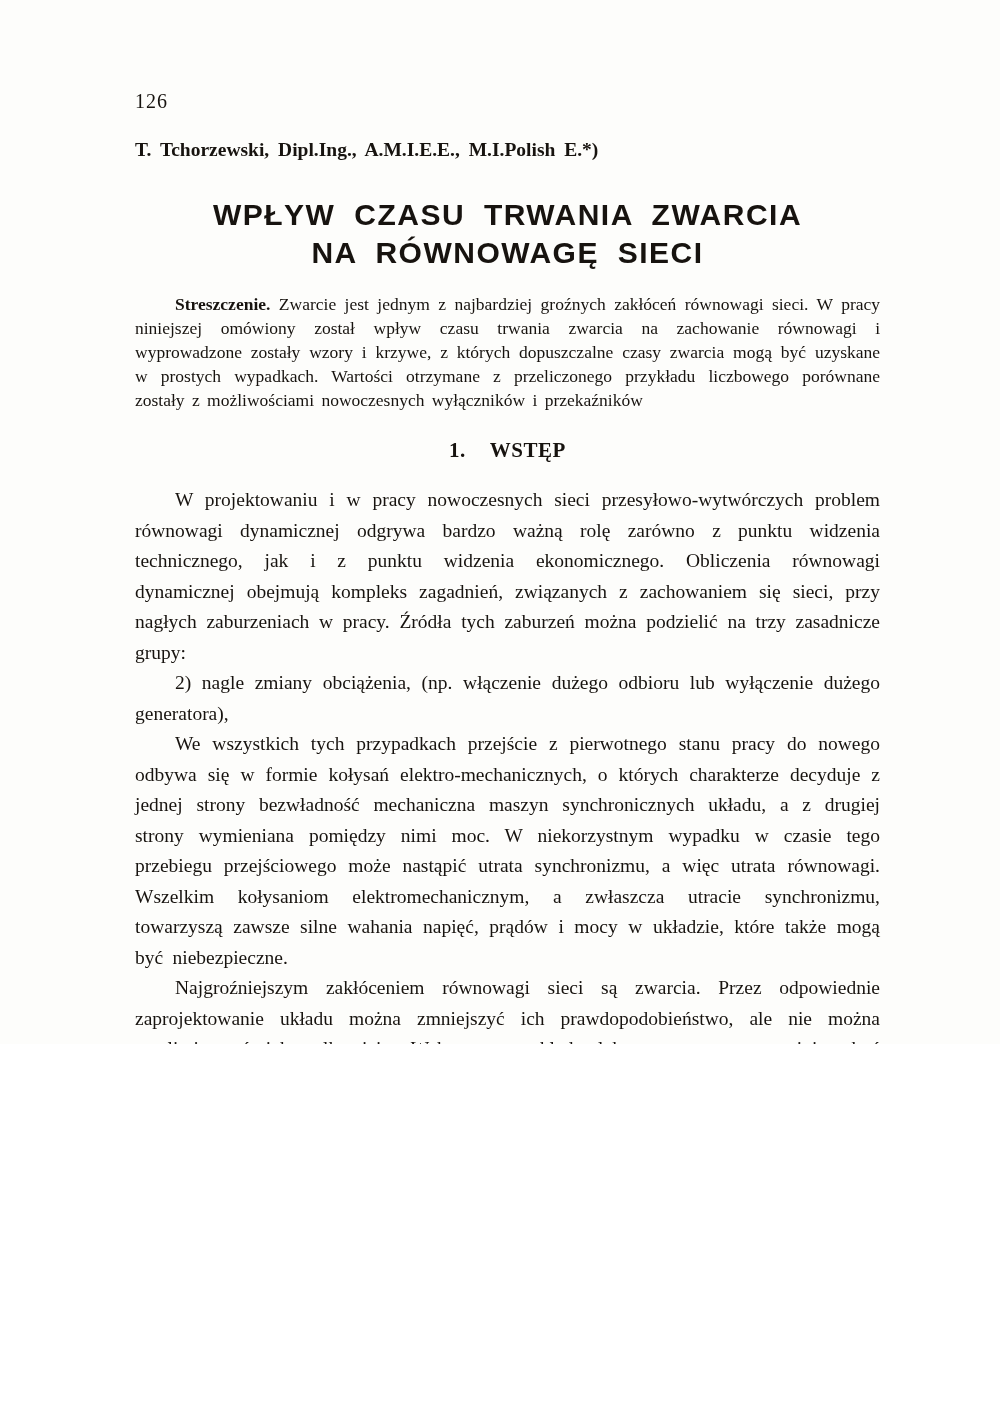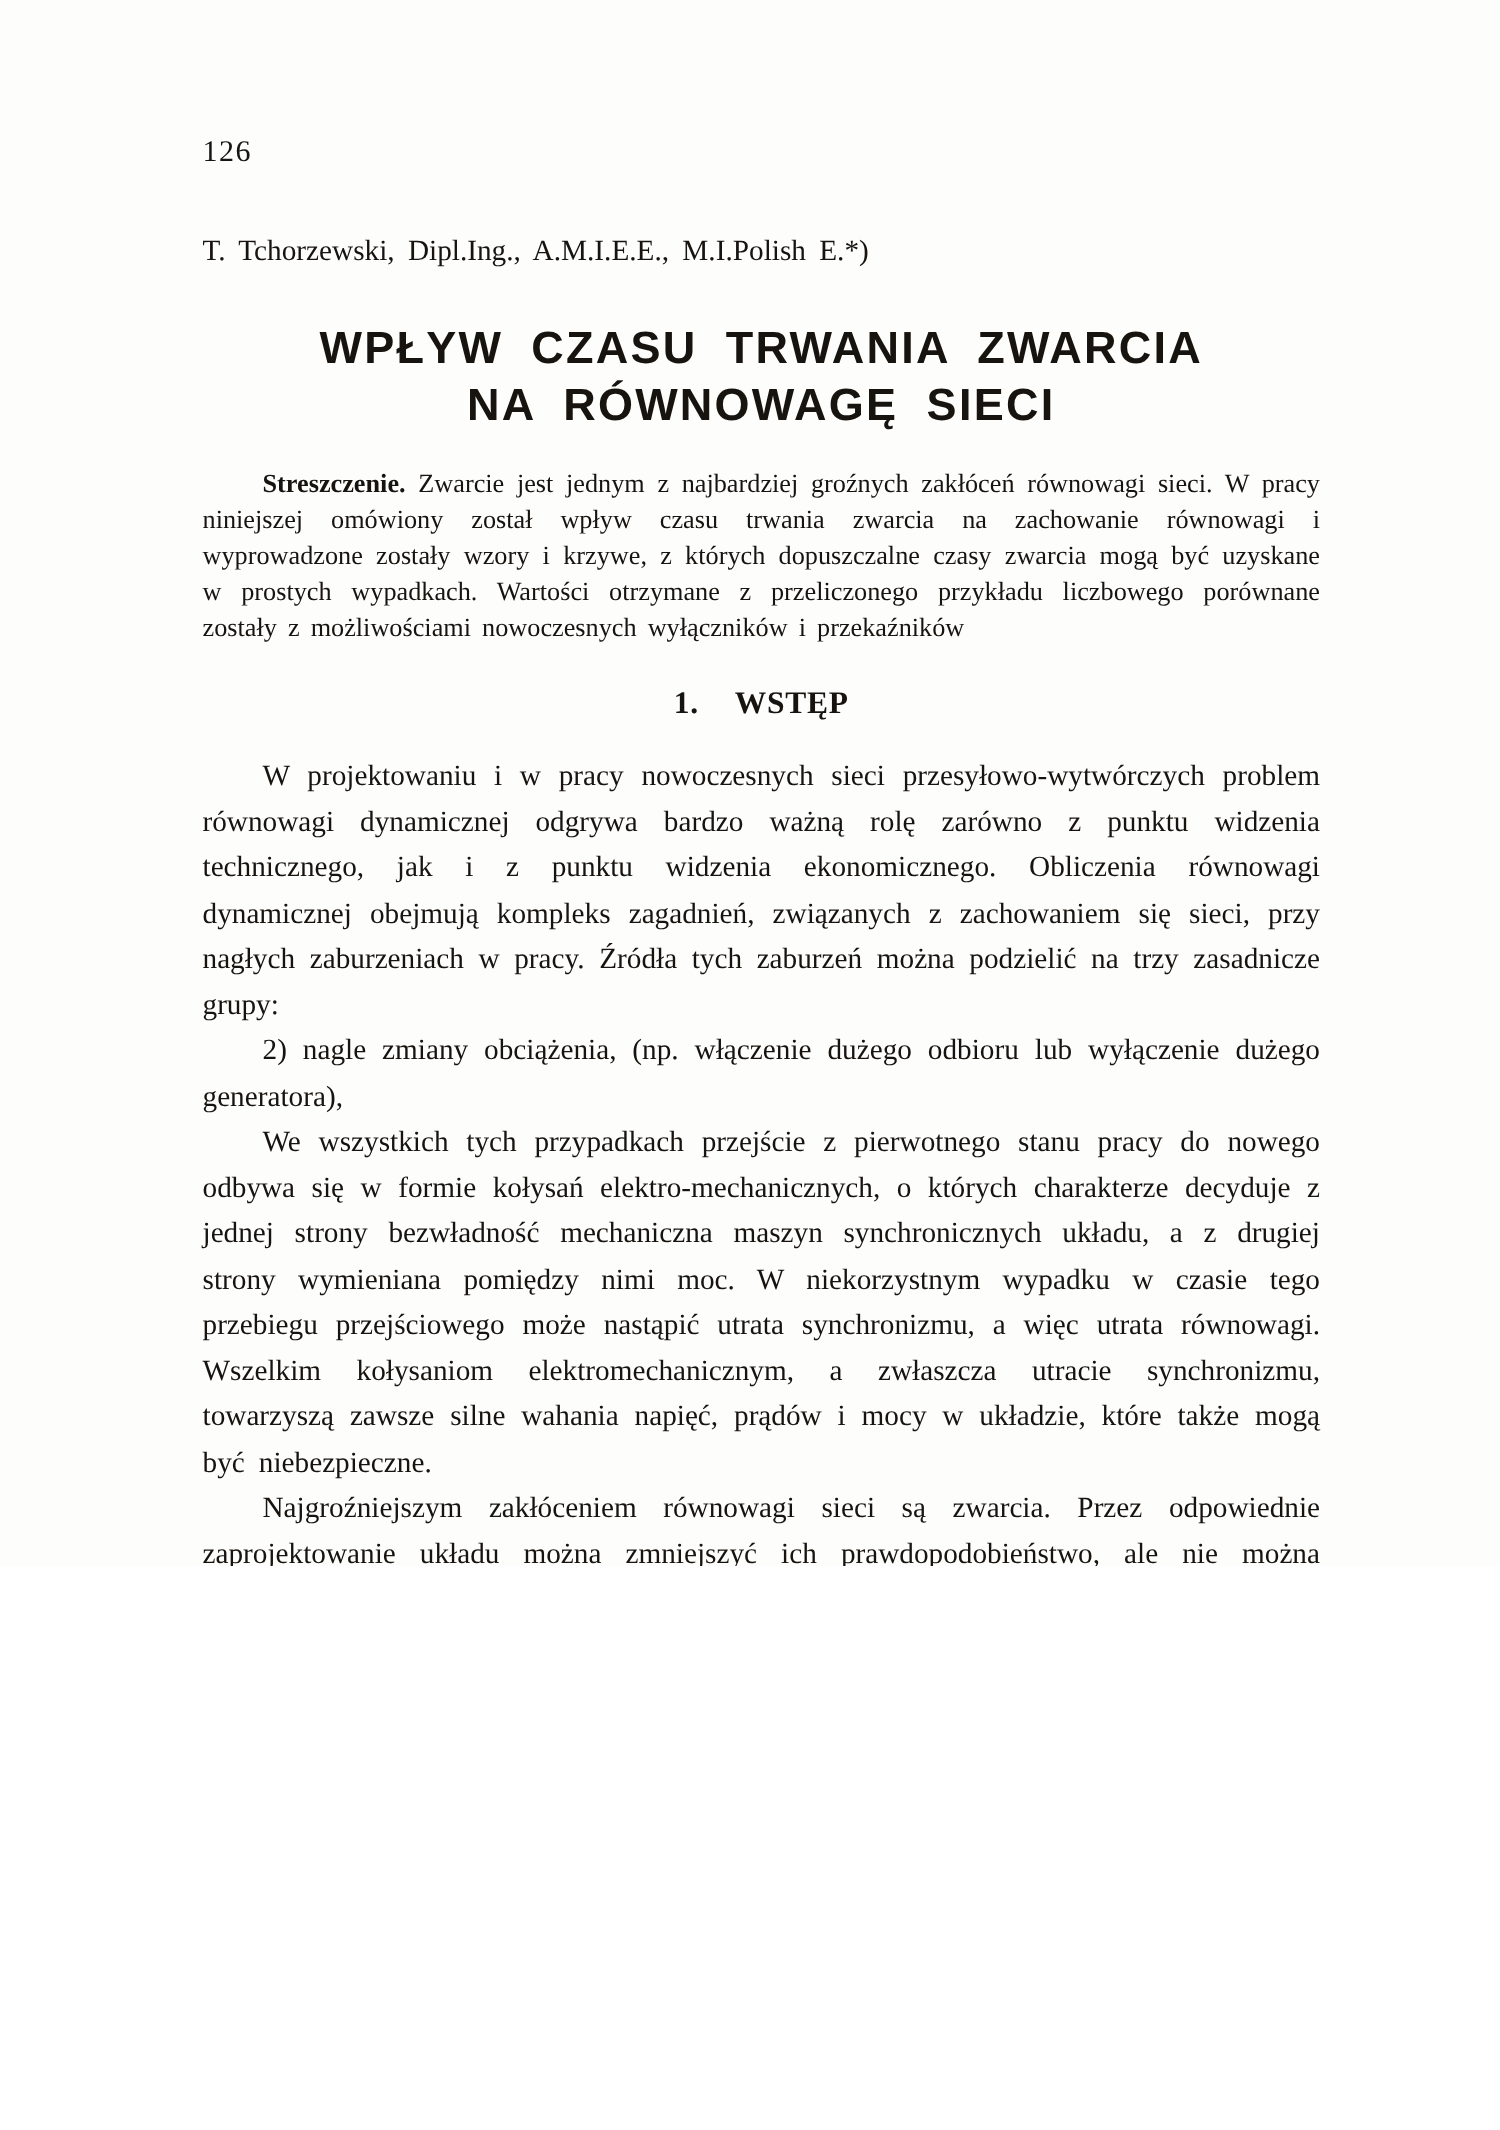--- a/index.html
+++ b/index.html
@@ -18,23 +18,23 @@
     padding: 90px 120px 0 135px;
     font-family: "Liberation Serif", "DejaVu Serif", serif;
     overflow: hidden;
   }
   .page-number {
     font-size: 20px;
     line-height: 22px;
     letter-spacing: 1px;
   }
   .author-line {
-    margin-top: 44px;
+    margin-top: 26px;
     font-size: 19.5px;
-    font-weight: normal;
+    font-weight: bold;
     line-height: 24px;
     word-spacing: 4px;
   }
   .title {
     margin: 34px 0 0 0;
     text-align: center;
     font-family: "Liberation Sans", "DejaVu Sans", sans-serif;
     font-weight: bold;
     font-size: 30px;
     line-height: 38px;

